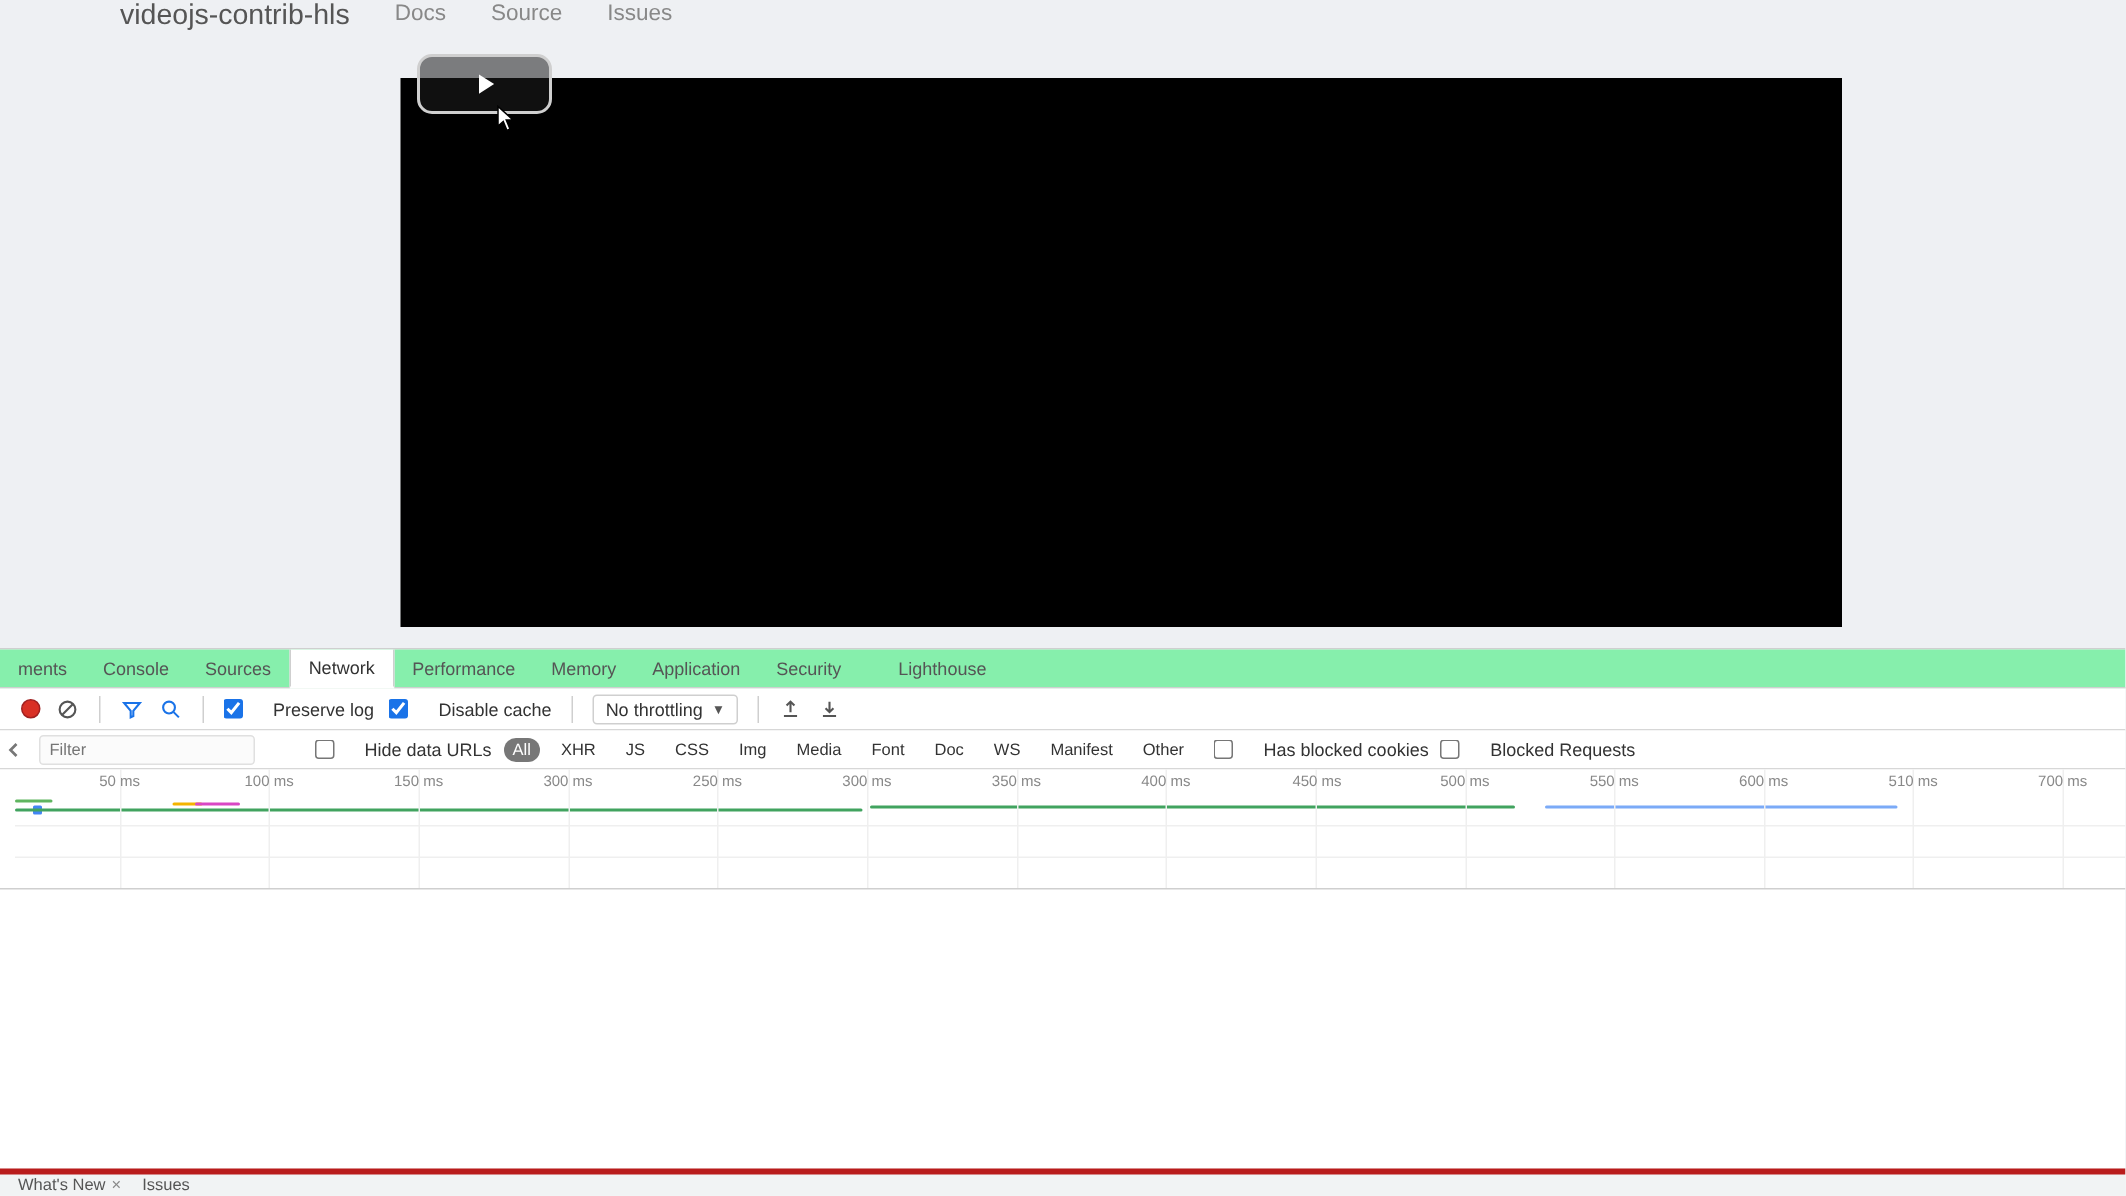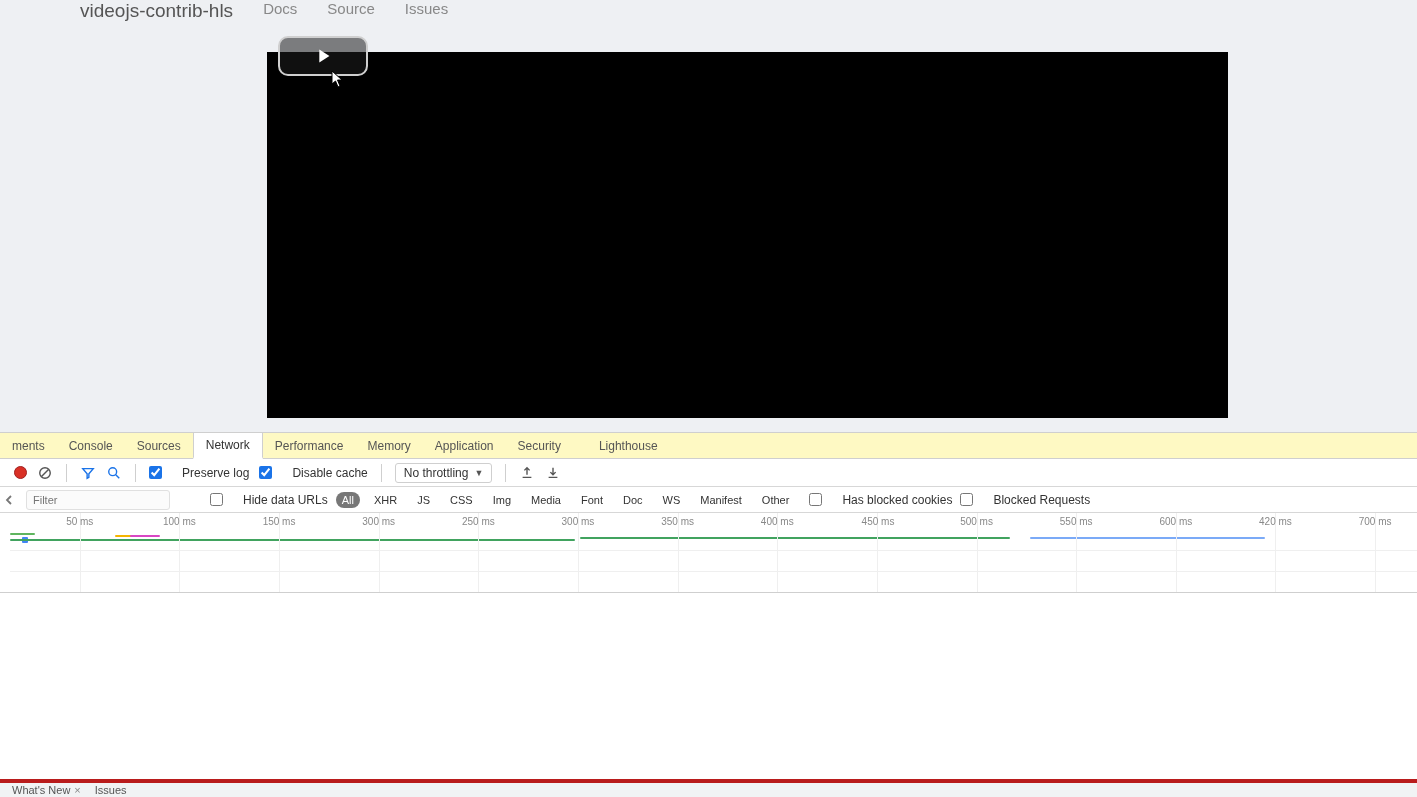--- a/index.html
+++ b/index.html
@@ -73,21 +73,21 @@
     width: 1417px;
     height: 365px;
     background: #fff;
     border-top: 1px solid #cfcfcf;
     font-size: 12px;
   }
 
   
   .dt-tabs {
     height: 26px;
-    background: #fef9c3;
+    background: #86efac;
     border-bottom: 1px solid #cfcfcf;
     display: flex;
     align-items: stretch;
     padding-left: 0;
   }
   .dt-tab {
     padding: 0 12px;
     display: flex;
     align-items: center;
     color: #555;
@@ -402,21 +402,21 @@
       <div class="tick-label" style="left: 777.25px;">400 ms</div>
       <div class="tick" style="left: 876.893px;"></div>
       <div class="tick-label" style="left: 878px;">450 ms</div>
       <div class="tick" style="left: 976.536px;"></div>
       <div class="tick-label" style="left: 976.536px;">500 ms</div>
       <div class="tick" style="left: 1076.18px;"></div>
       <div class="tick-label" style="left: 1076.18px;">550 ms</div>
       <div class="tick" style="left: 1175.82px;"></div>
       <div class="tick-label" style="left: 1175.82px;">600 ms</div>
       <div class="tick" style="left: 1275.46px;"></div>
-      <div class="tick-label" style="left: 1275.46px;">420 ms</div>
+      <div class="tick-label" style="left: 1275.46px;">510 ms</div>
       <div class="tick" style="left: 1375.11px;"></div>
       <div class="tick-label" style="left: 1375.11px;">700 ms</div>
     </div>
 
 
   <div class="drawer">
     <span class="drawer-tab">
       <span>What's New</span>
       <span class="close-x">×</span>
     </span>

